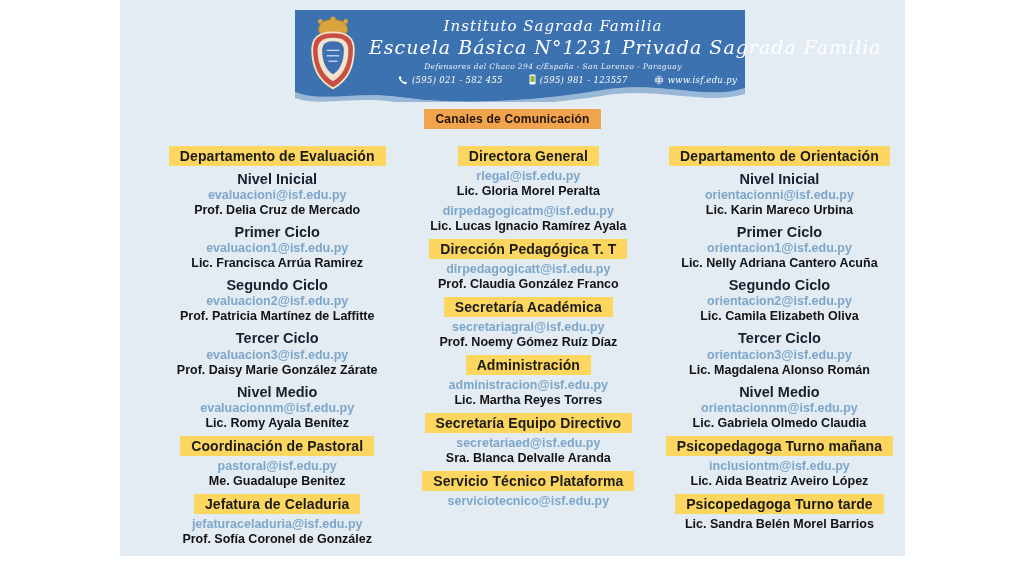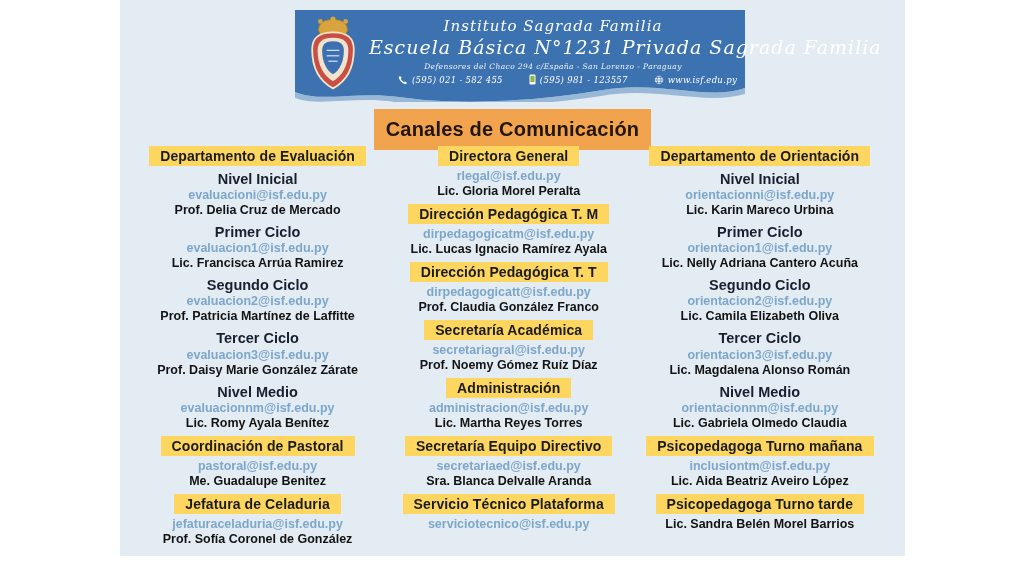--- a/index.html
+++ b/index.html
@@ -42,26 +42,26 @@
   .contact-row{
     display:flex;justify-content:flex-end;gap:26px;align-items:center;
     font-size:8.5px;margin-top:3px;letter-spacing:.3px;
   }
   .contact-item{display:flex;align-items:center;gap:4px;}
   .contact-item svg{display:block;}
   
   .title-row{position:absolute;left:0;top:109px;width:100%;text-align:center;}
   .main-title{
     display:inline-block;background:var(--orange);color:#211507;
-    font-size:20px;font-weight:bold;padding:9px 12px;letter-spacing:.2px;
+    font-size:12px;font-weight:bold;padding:3px 12px;letter-spacing:.2px;
   }
   
   .columns{
-    position:absolute;left:0;top:146px;width:100%;
-    display:flex;justify-content:flex-start;padding:0 12px;
+    position:absolute;left:12px;top:146px;width:100%;
+    display:flex;justify-content:flex-end;padding:0 12px;
   }
   .col{width:33%;text-align:center;}
   .sec-heading{
     display:inline-block;background:var(--yellow);color:#1b1b1b;
     font-size:14px;font-weight:bold;padding:2px 11px;margin-bottom:3px;
     letter-spacing:.1px;
   }
   .section{margin-bottom:4px;}
   .col-0 .section,.col-2 .section{margin-bottom:4px;}
   .col-1 .section{margin-bottom:3px;}
@@ -170,21 +170,21 @@
         <div class="section"><div class="sec-heading">Jefatura de Celaduria</div><div class="entry">
             <span class="entry-email">jefaturaceladuria@isf.edu.py</span>
             <div class="entry-person">Prof. Sofía  Coronel de González</div>
           </div></div>
       </div>
       <div class="col col-1">
         <div class="section"><div class="sec-heading">Directora General</div><div class="entry">
             <span class="entry-email">rlegal@isf.edu.py</span>
             <div class="entry-person">Lic. Gloria Morel Peralta</div>
           </div></div>
-        <div class="section"><div class="sec-heading">Dirección Pedagógica T. M</div><div class="entry">
+        <div class="section"><div class="entry">
             <span class="entry-email">dirpedagogicatm@isf.edu.py</span>
             <div class="entry-person">Lic. Lucas Ignacio Ramírez Ayala</div>
           </div></div>
         <div class="section"><div class="sec-heading">Dirección Pedagógica T. T</div><div class="entry">
             <span class="entry-email">dirpedagogicatt@isf.edu.py</span>
             <div class="entry-person">Prof. Claudia González Franco</div>
           </div></div>
         <div class="section"><div class="sec-heading">Secretaría Académica</div><div class="entry">
             <span class="entry-email">secretariagral@isf.edu.py</span>
             <div class="entry-person">Prof. Noemy Gómez Ruíz Díaz</div>

